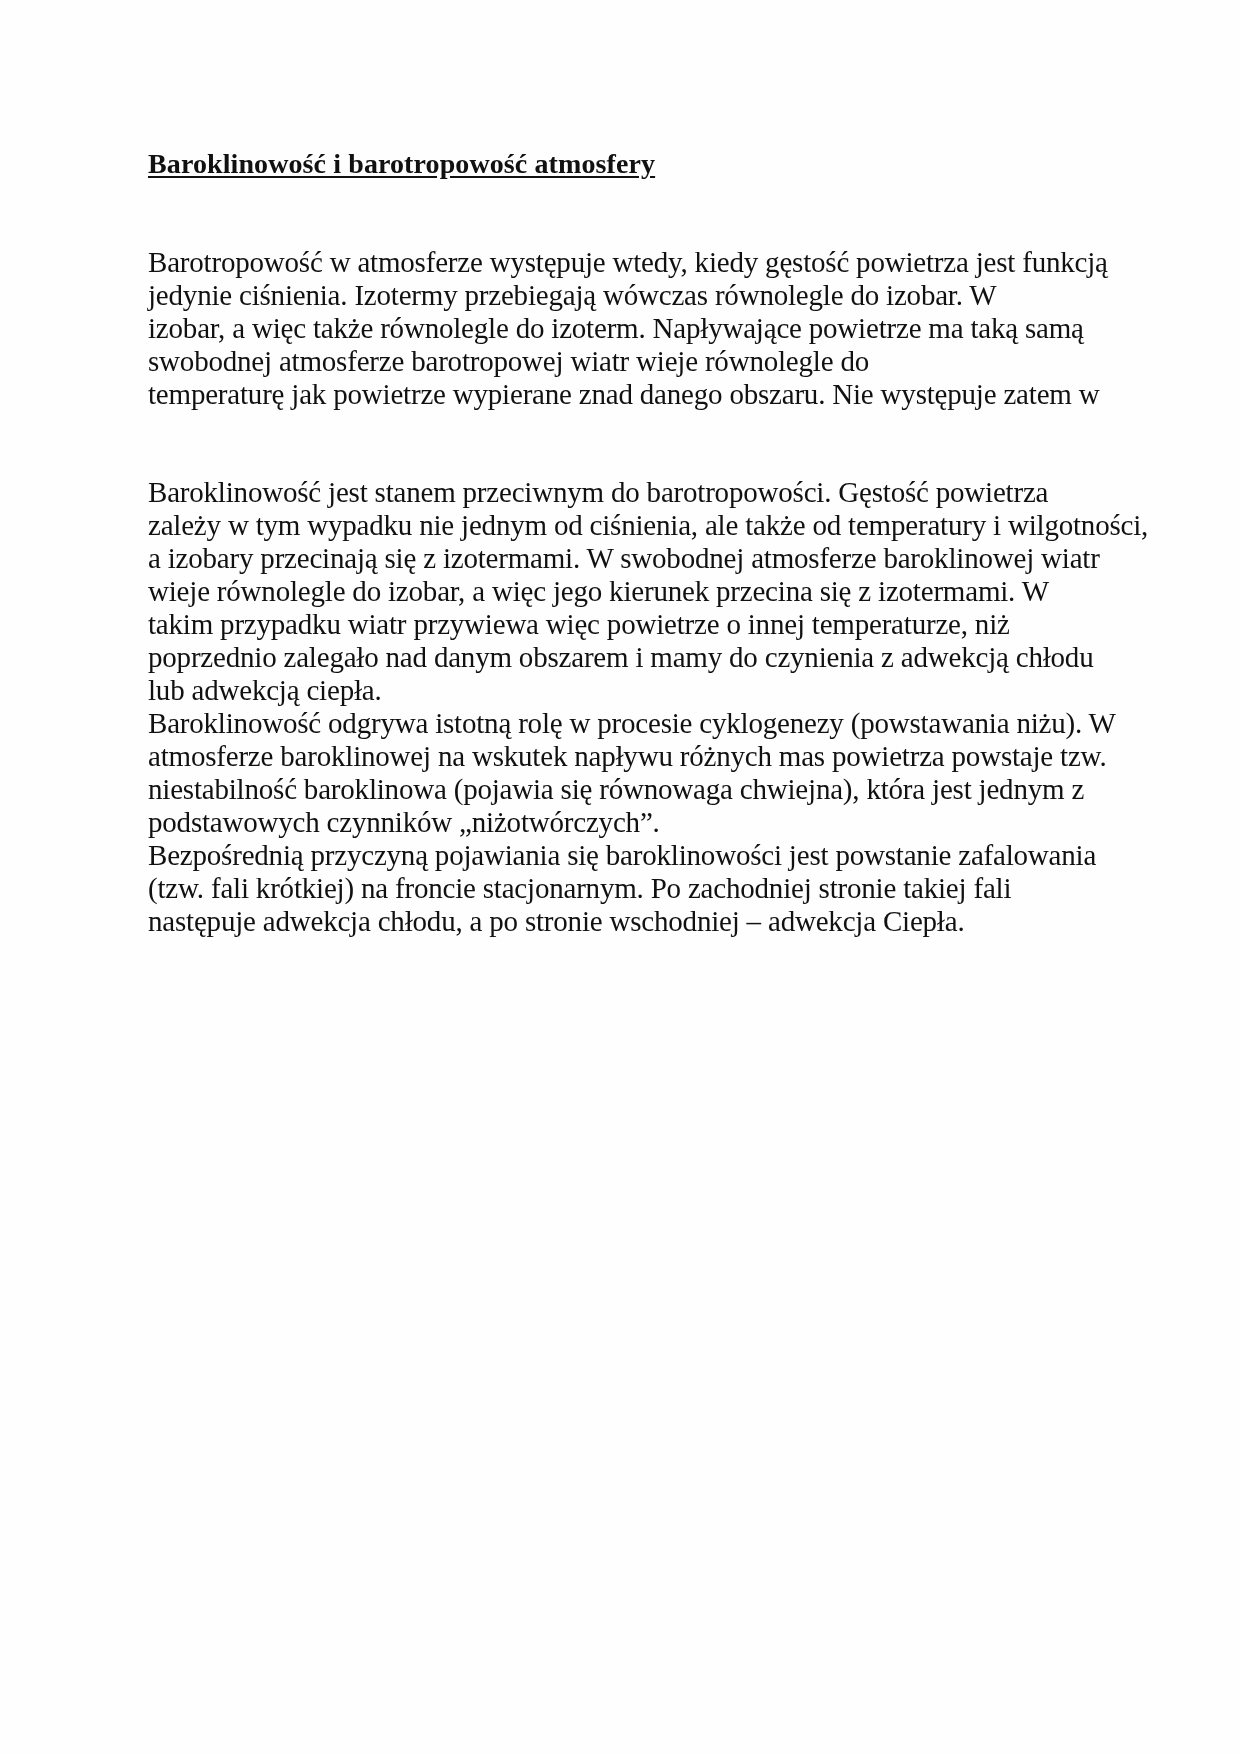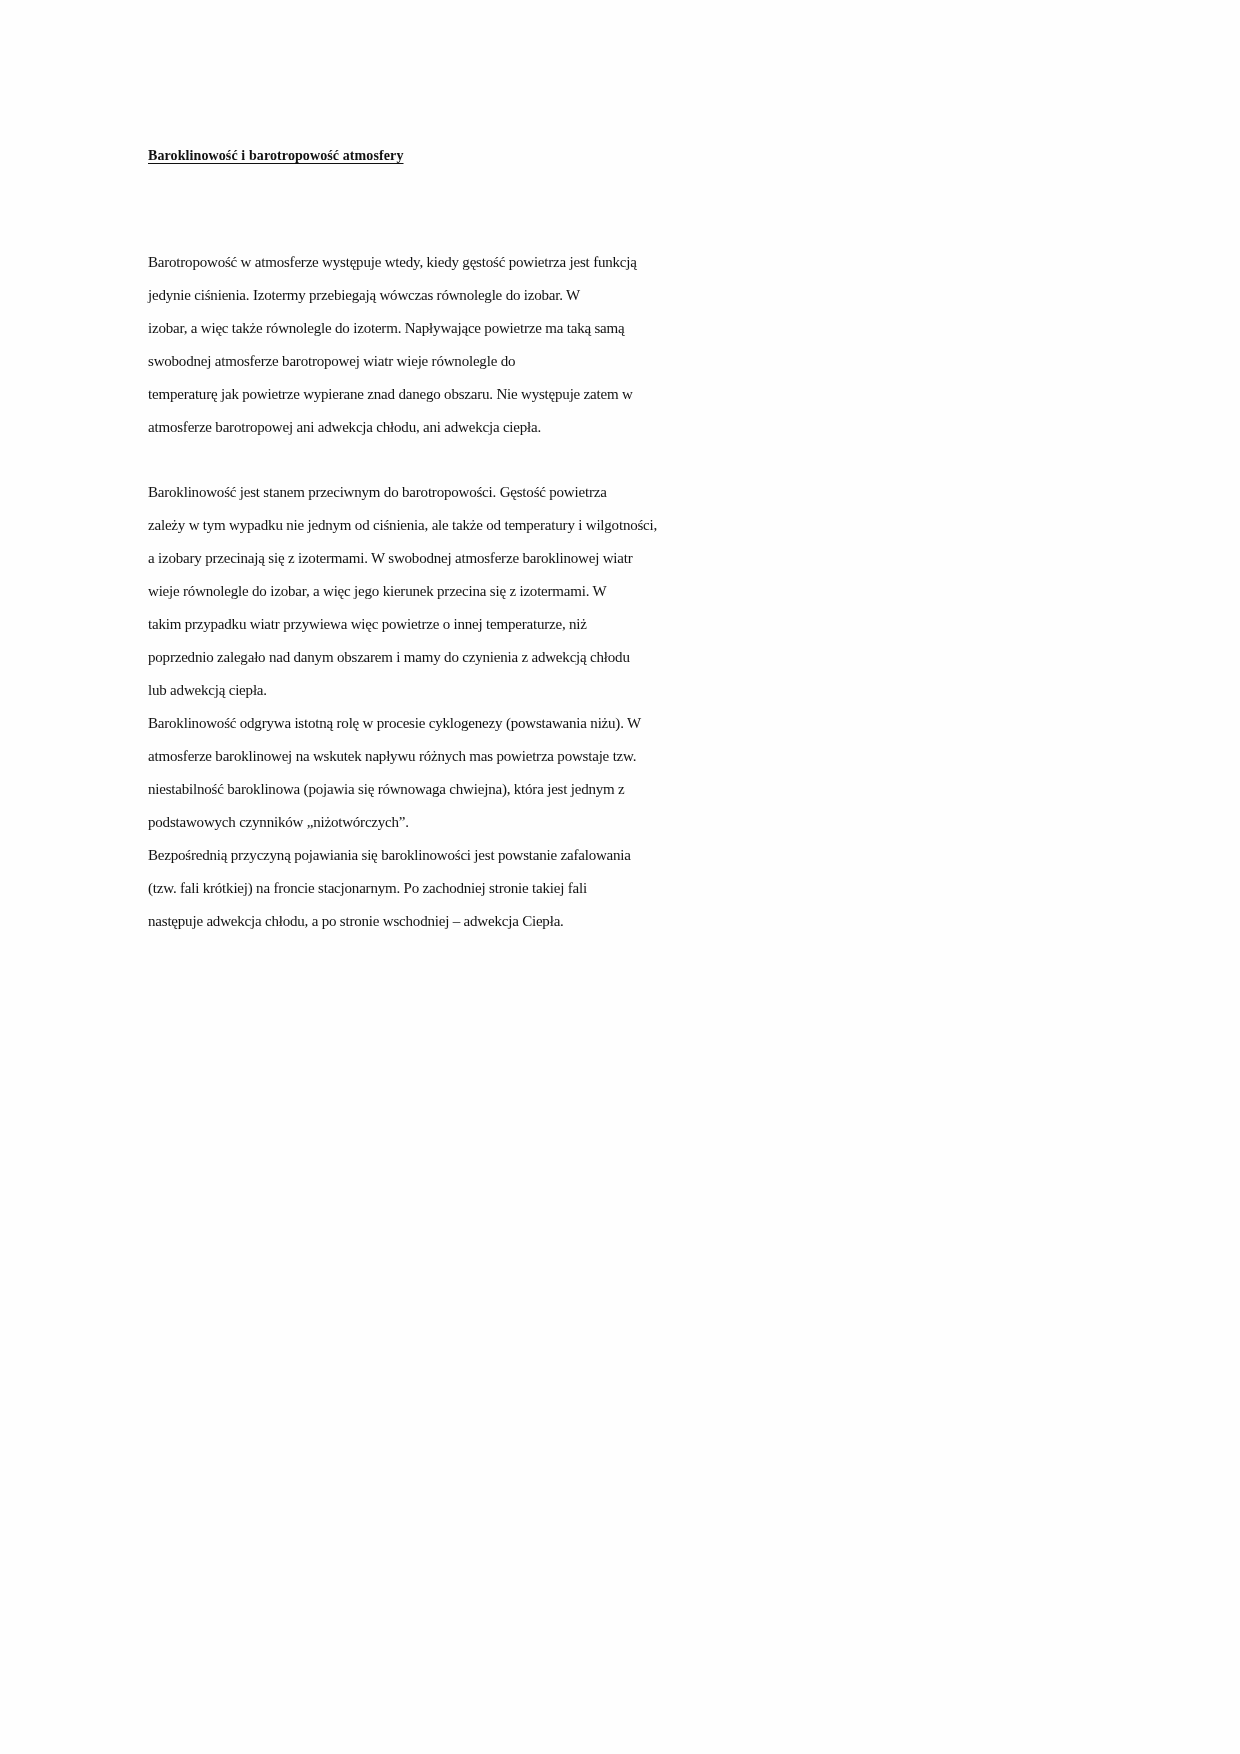--- a/index.html
+++ b/index.html
@@ -20,57 +20,56 @@
       left: 0;
       top: 0;
       width: 1240px;
       height: 1754px;
       background: #fefefe;
     }
     .title {
       position: absolute;
       left: 148px;
       top: 148px;
-      font-size: 14px;
+      font-size: 28px;
       font-weight: bold;
       text-decoration: underline;
       text-underline-offset: 3px;
       white-space: nowrap;
       letter-spacing: 0.1px;
     }
     .body-block {
       position: absolute;
       left: 148px;
       width: 860px;
     }
     .line {
       display: block;
       height: 33px;
       line-height: 33px;
-      font-size: 15px;
+      font-size: 29px;
       white-space: nowrap;
       letter-spacing: -0.2px;
     }
     .b1 { top: 246px; }
     .b2 { top: 476px; }
   </style>
 </head>
 <body>
 
 <div class="page">
 
   <div class="title">Baroklinowość i barotropowość atmosfery</div>
 
   <div class="body-block b1">
     <span class="line">Barotropowość w atmosferze występuje wtedy, kiedy gęstość powietrza jest funkcją</span>
     <span class="line">jedynie ciśnienia. Izotermy przebiegają wówczas równolegle do izobar. W</span>
     <span class="line">izobar, a więc także równolegle do izoterm. Napływające powietrze ma taką samą</span>
     <span class="line">swobodnej atmosferze barotropowej wiatr wieje równolegle do</span>
     <span class="line">temperaturę jak powietrze wypierane znad danego obszaru. Nie występuje zatem w</span>
-    <span class="line">atmosferze barotropowej ani adwekcja chłodu, ani adwekcja ciepła.</span>
   </div>
 
   <div class="body-block b2">
     <span class="line">Baroklinowość jest stanem przeciwnym do barotropowości. Gęstość powietrza</span>
     <span class="line">zależy w tym wypadku nie jednym od ciśnienia, ale także od temperatury i wilgotności,</span>
     <span class="line">a izobary przecinają się z izotermami. W swobodnej atmosferze baroklinowej wiatr</span>
     <span class="line">wieje równolegle do izobar, a więc jego kierunek przecina się z izotermami. W</span>
     <span class="line">takim przypadku wiatr przywiewa więc powietrze o innej temperaturze, niż</span>
     <span class="line">poprzednio zalegało nad danym obszarem i mamy do czynienia z adwekcją chłodu</span>
     <span class="line">lub adwekcją ciepła.</span>

